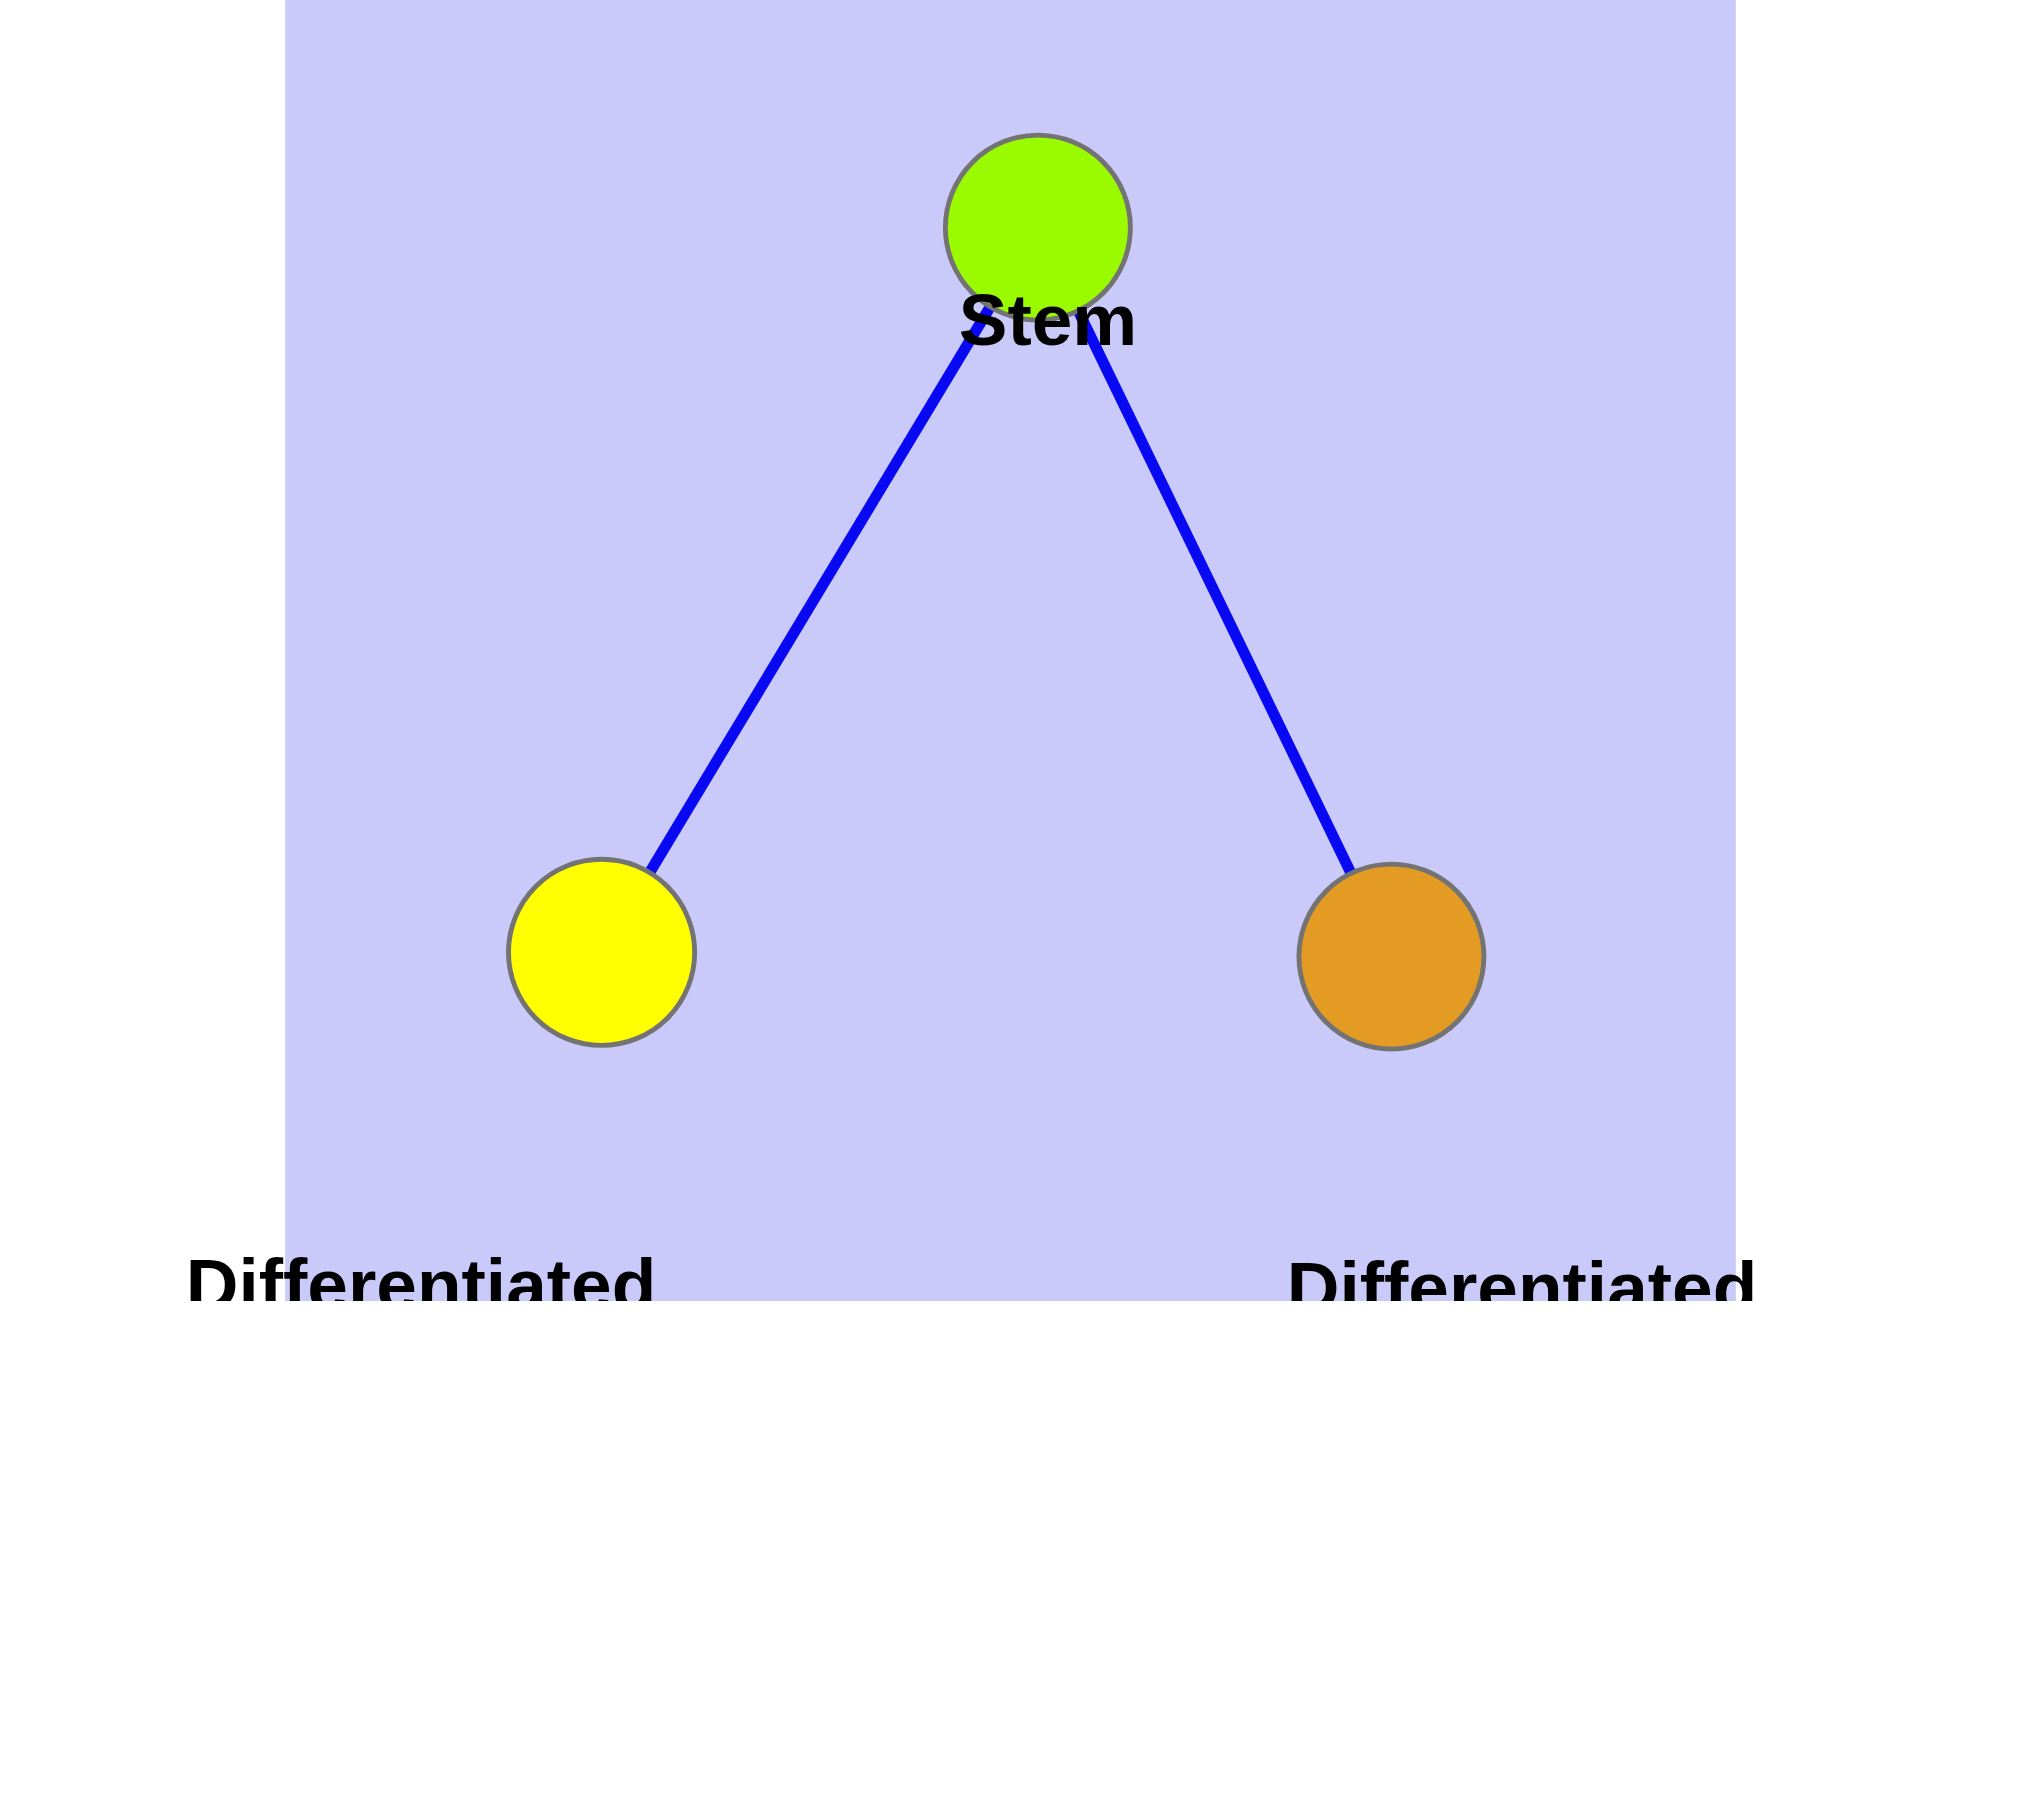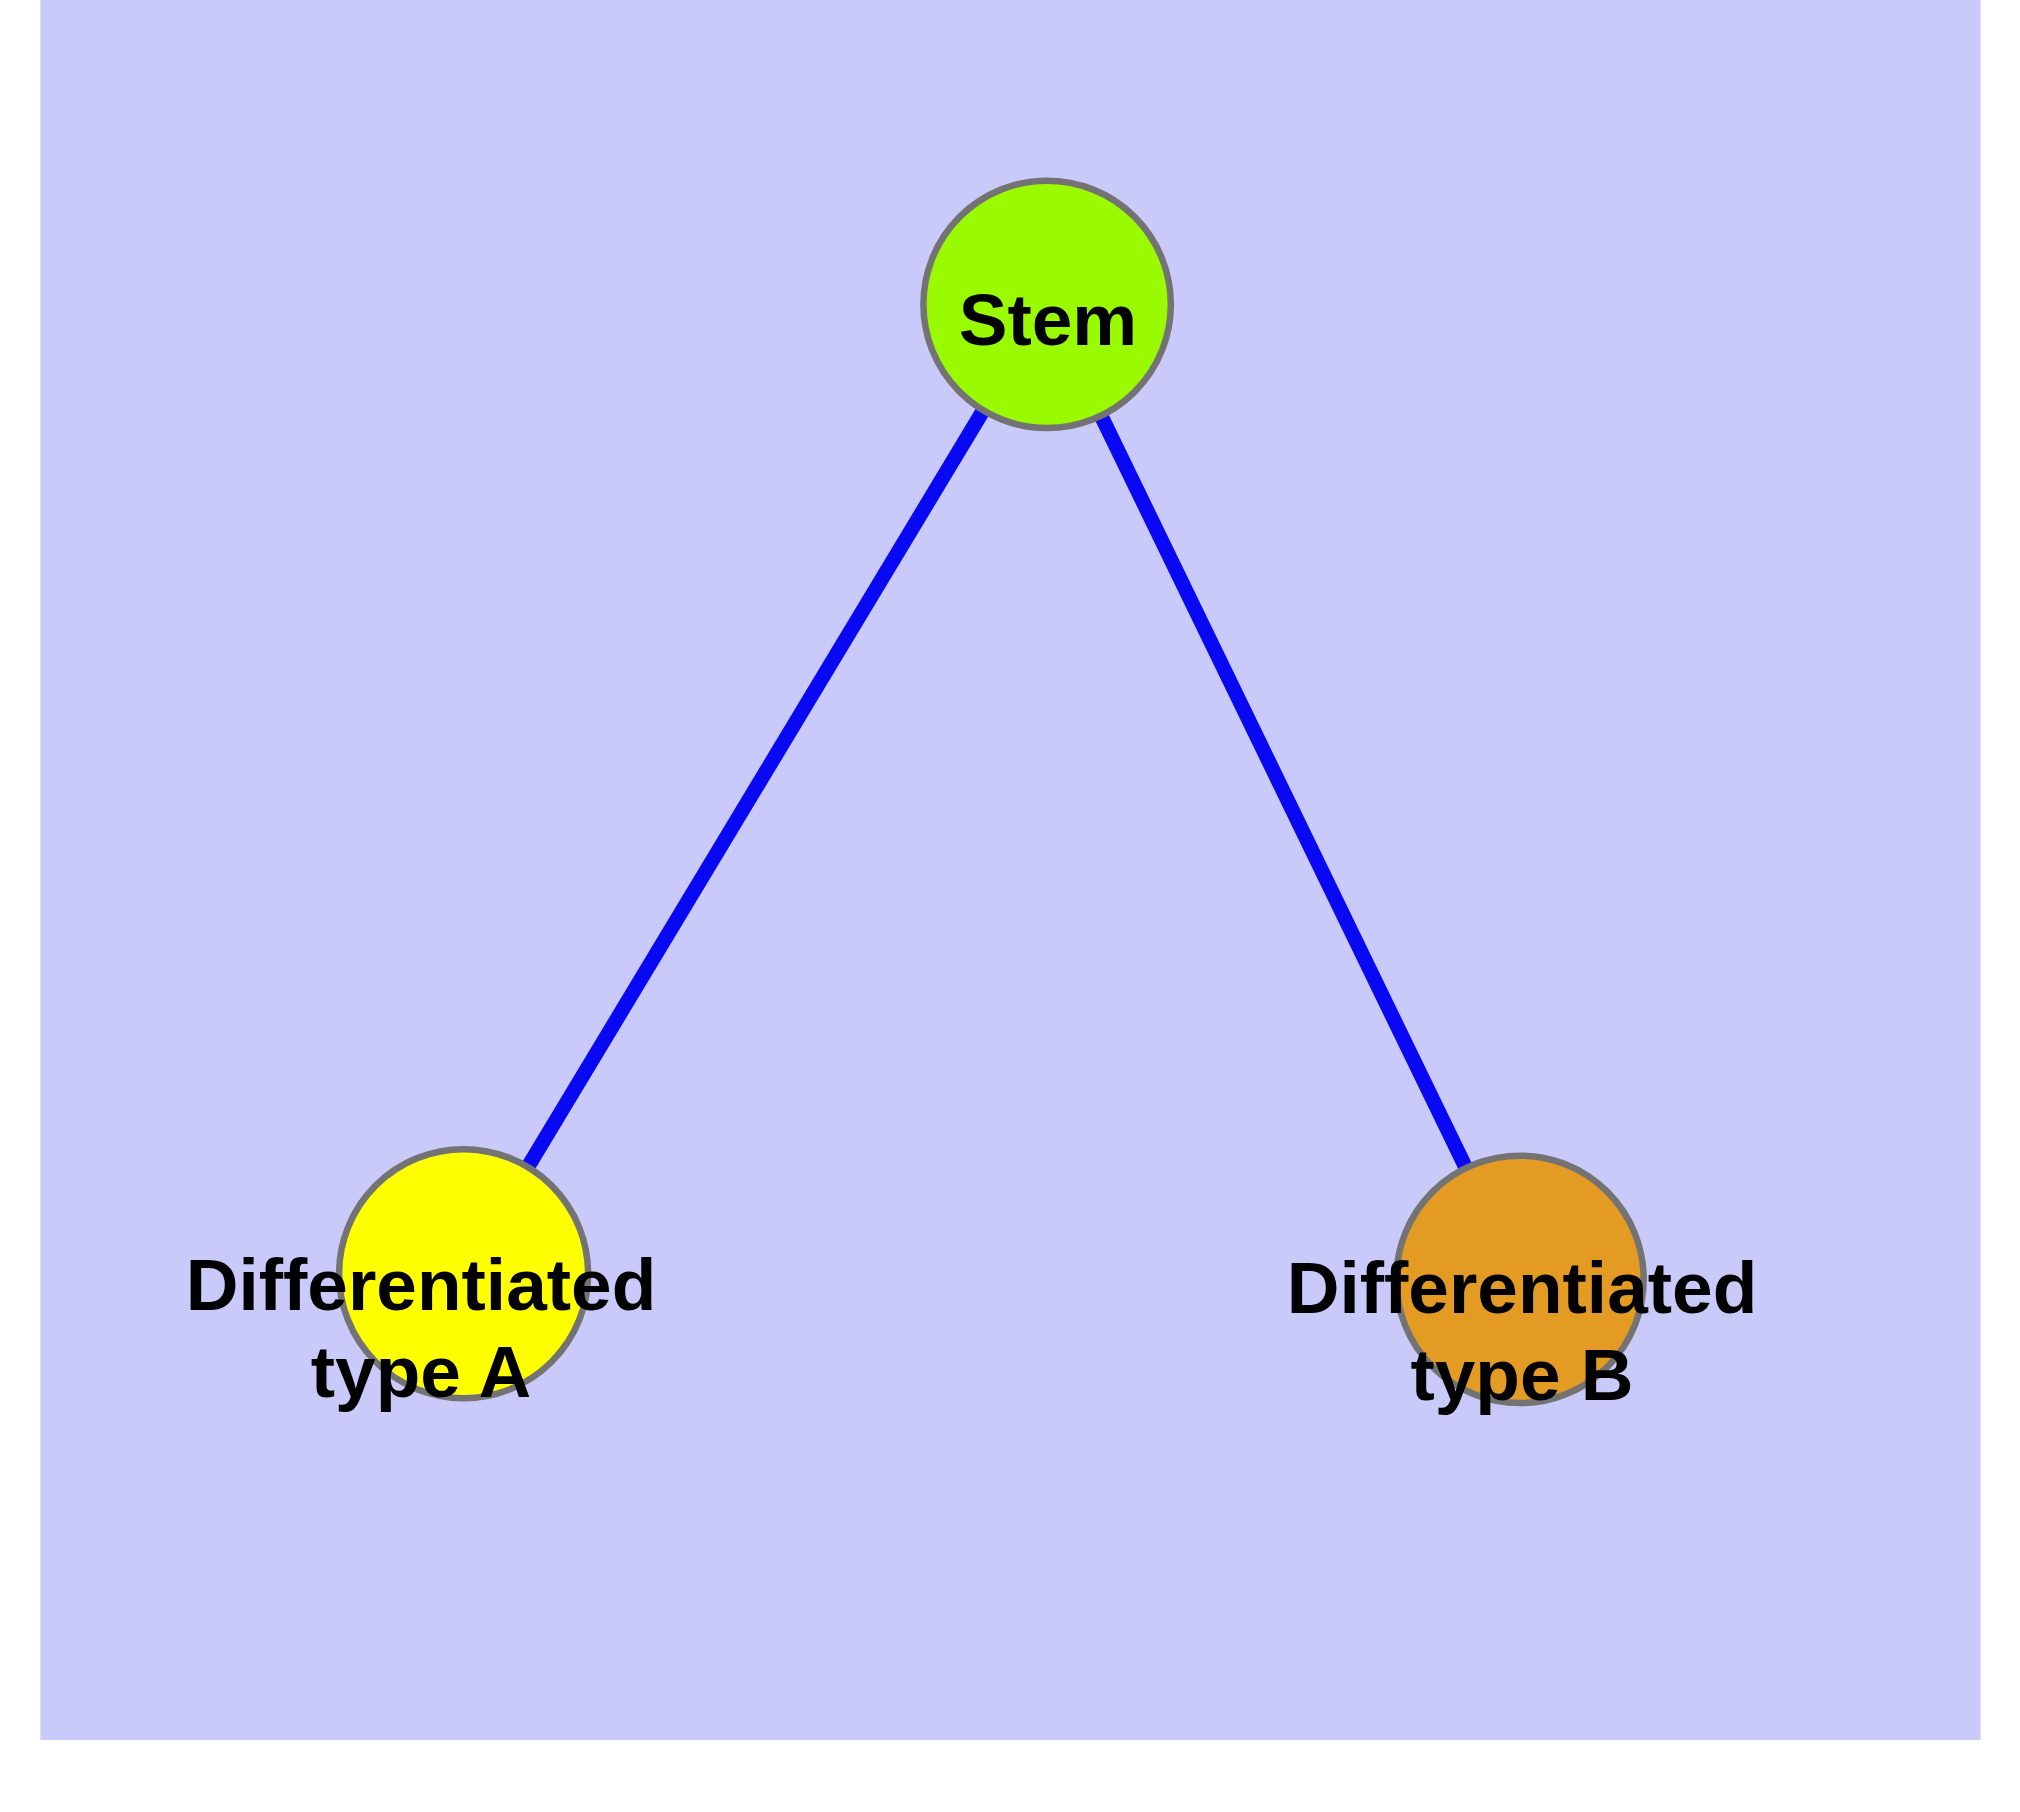--- a/index.html
+++ b/index.html
@@ -2,21 +2,21 @@
 <html style="font-size:13.6px"><head>
 <meta charset="utf-8">
 <style>
   html, body {
     margin: 0;
     padding: 0;
   }
   .canvas {
     position: relative;
     width: 2021px;
-    height: 1740px;
+    height: 1301px;
     overflow: hidden;
     font-family: "Liberation Sans", sans-serif;
   }
   .graph {
     position: absolute;
     left: 0;
     top: 0;
     width: 100%;
     height: 100%;
     display: block;

